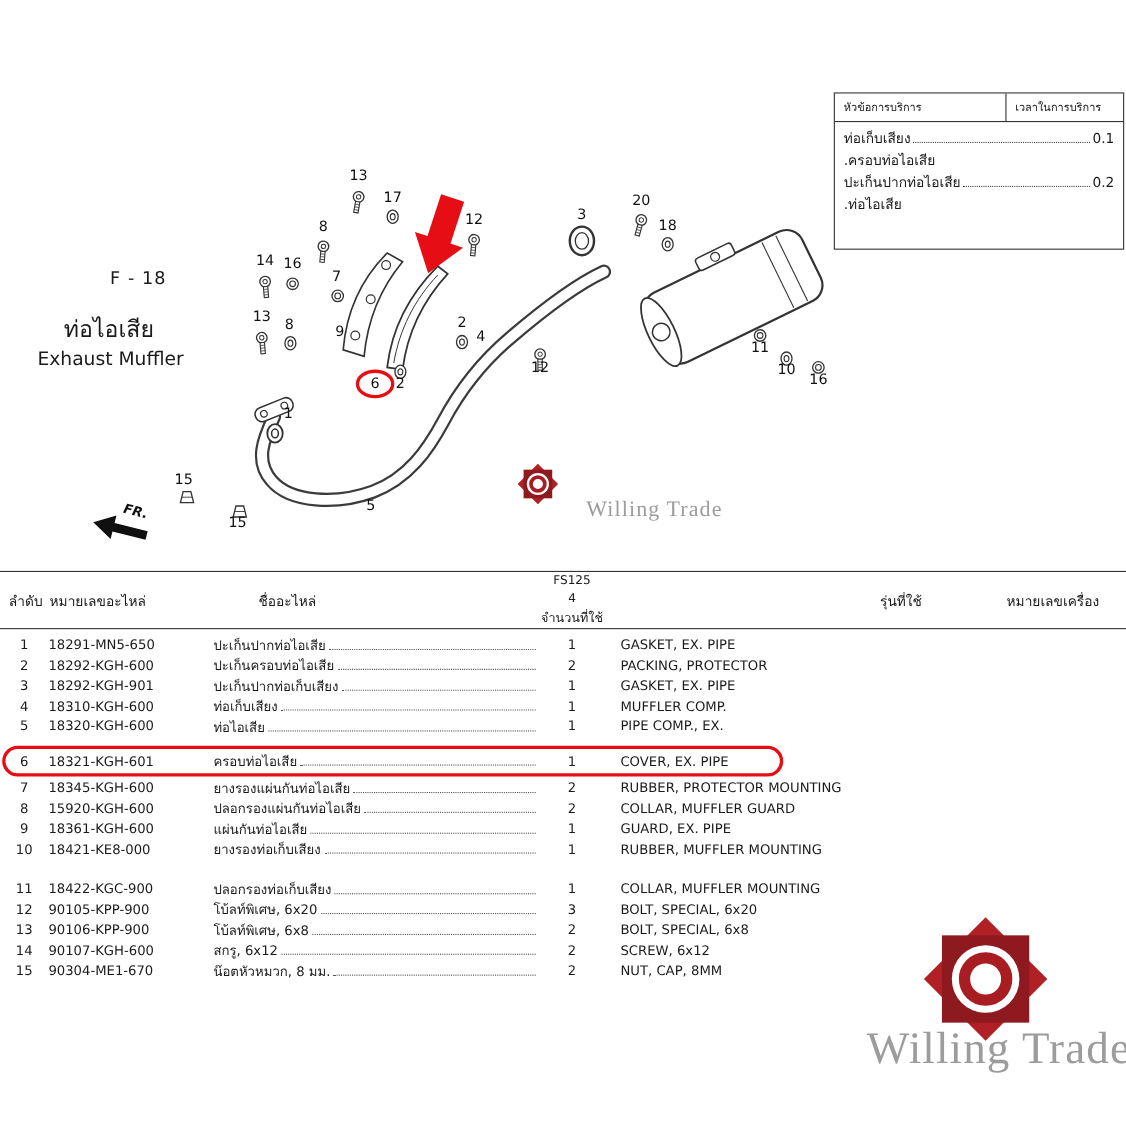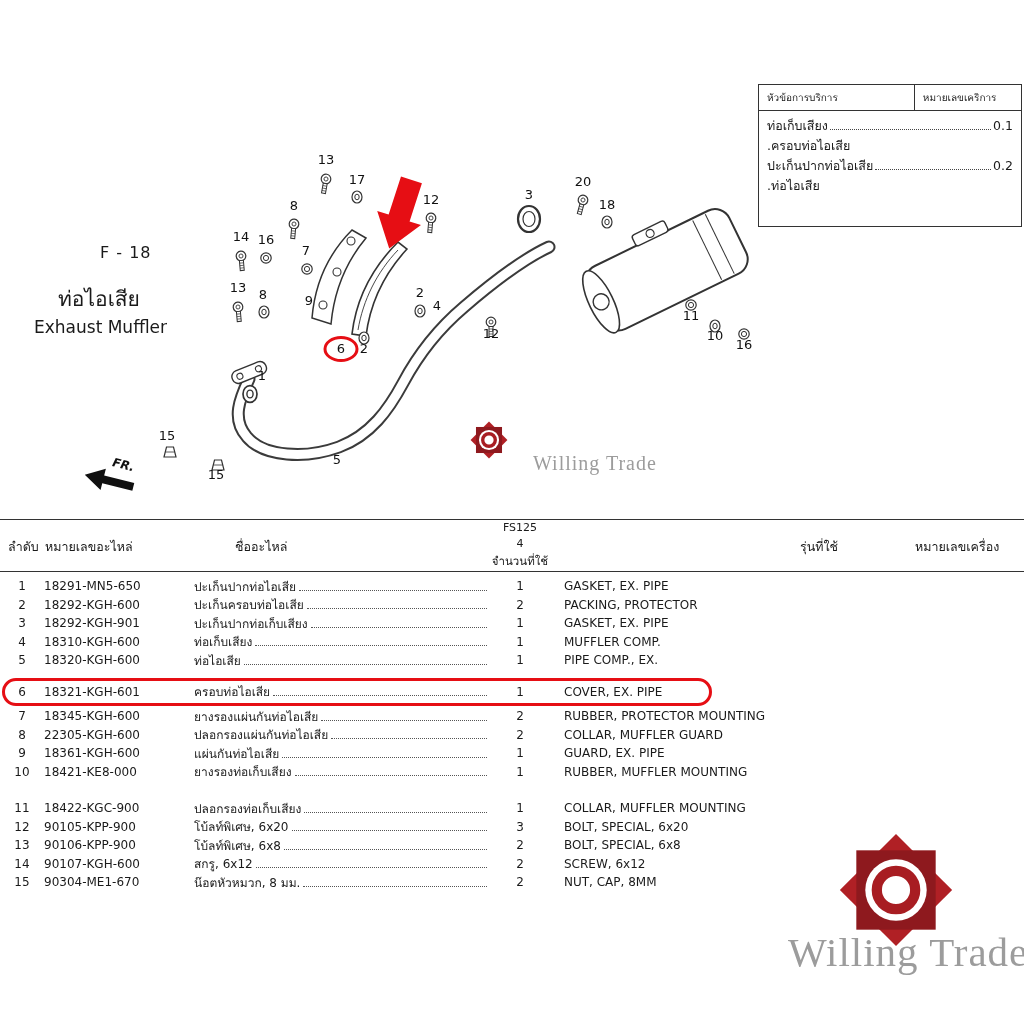--- a/index.html
+++ b/index.html
@@ -82,21 +82,21 @@
 </head>
 <body>
 
 <div class="abs" id="fig-code">F - 18</div>
 <div class="abs" id="title-th">ท่อไอเสีย</div>
 <div class="abs" id="title-en">Exhaust Muffler</div>
 
 <div class="abs" id="service-box">
   <div class="svc-head">
     <span class="svc-head-left">หัวข้อการบริการ</span>
-    <span class="svc-head-right">หมายเลขเคริการ</span>
+    <span class="svc-head-right">เวลาในการบริการ</span>
   </div>
   <div id="svc-entries">
       <div class="svc-entry">
     <div class="svc-line">
       <span class="svc-name">ท่อเก็บเสียง</span>
       <span class="dots"></span>
       <span class="svc-time">0.1</span>
     </div>
     <div class="svc-sub">.ครอบท่อไอเสีย</div>
   </div>
@@ -325,21 +325,21 @@
     <span class="c-part">18345-KGH-600</span>
     <span class="c-name">
       <span class="th">ยางรองแผ่นกันท่อไอเสีย</span>
           <span class="dots"></span>
     </span>
     <span class="c-qty">2</span>
     <span class="c-en">RUBBER, PROTECTOR MOUNTING</span>
   </div>
       <div class="trow">
     <span class="c-no">8</span>
-    <span class="c-part">22305-KGH-600</span>
+    <span class="c-part">15920-KGH-600</span>
     <span class="c-name">
       <span class="th">ปลอกรองแผ่นกันท่อไอเสีย</span>
           <span class="dots"></span>
     </span>
     <span class="c-qty">2</span>
     <span class="c-en">COLLAR, MUFFLER GUARD</span>
   </div>
       <div class="trow">
     <span class="c-no">9</span>
     <span class="c-part">18361-KGH-600</span>

